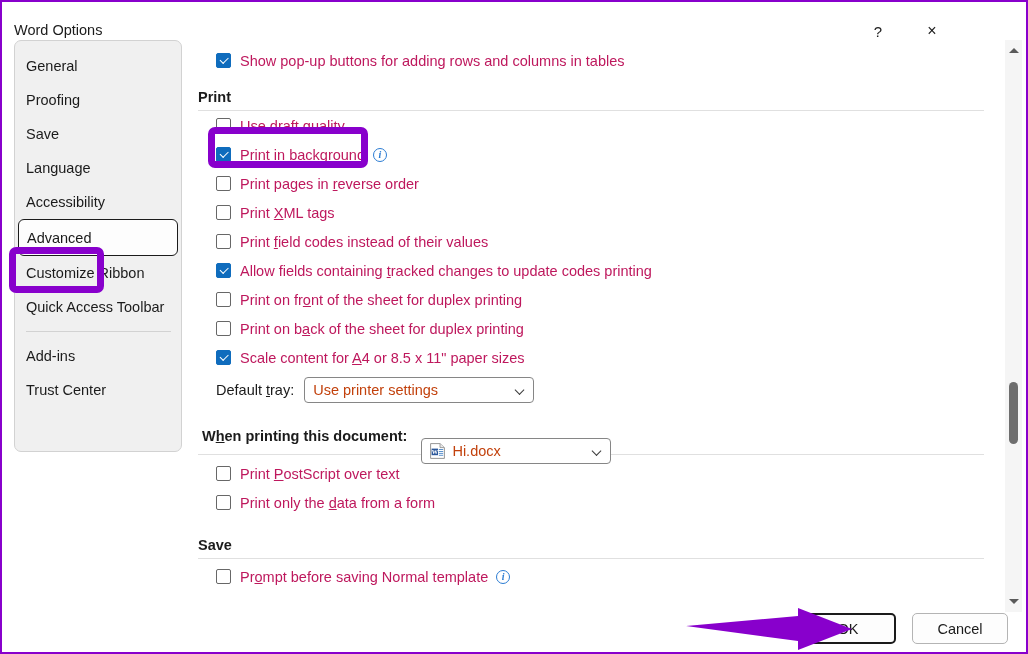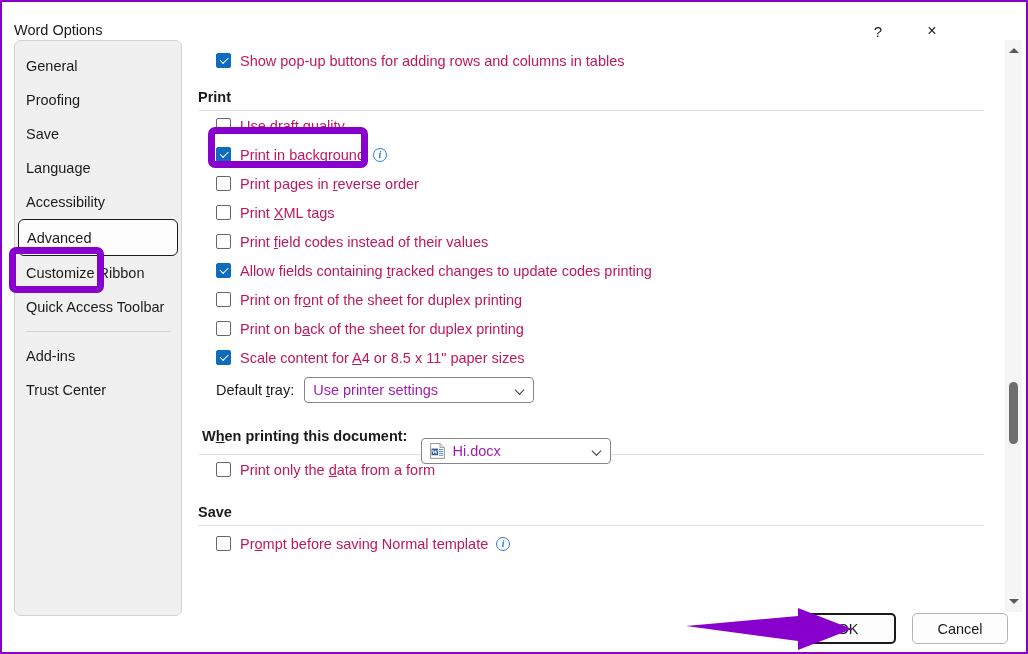--- a/index.html
+++ b/index.html
@@ -47,21 +47,21 @@
     border: none;
     font-family: "Liberation Sans", sans-serif;
   }
   #help-btn { right: 62px; }
   #close-btn { right: 8px; font-size: 16px; }
 
   
   #sidebar {
     position: absolute;
     left: 12px; top: 38px;
-    width: 168px; height: 576px;
+    width: 168px; height: 412px;
     background: #f0f0f0;
     border: 1px solid #d2d2d2;
     border-radius: 7px;
     overflow: hidden;
   }
   .nav-item {
     position: relative;
     height: 34px;
     display: flex; align-items: center;
     padding-left: 11px;
@@ -183,21 +183,21 @@
   .combo {
     position: relative;
     height: 26px;
     border: 1px solid #868686;
     border-radius: 4px;
     background: #ffffff;
     display: flex;
     align-items: center;
     padding: 0 24px 0 8px;
     font-size: 14.5px;
-    color: #a21caf;
+    color: #c2410c;
     white-space: nowrap;
     cursor: default;
   }
   .combo .chev {
     position: absolute;
     right: 8px; top: 50%;
     transform: translateY(-50%);
     width: 9px; height: 9px;
   }
   .combo .chev::before {
@@ -410,20 +410,24 @@
               <rect x="8.8" y="9.9" width="4.4" height="0.9" fill="#4a86c8"></rect>
               <rect x="8.8" y="11.8" width="4.4" height="0.9" fill="#4a86c8"></rect>
             </svg>
           </span>
           <span>Hi.docx</span>
           <span class="chev"></span>
         </div>
       </div>
       <div class="hr"></div>
 
+      <div class="row" style="margin-top:4px;">
+        <span class="cb"></span>
+        <span class="lbl"><span>Print </span><u>P</u><span>ostScript over text</span></span>
+      </div>
       <div class="row">
         <span class="cb"></span>
         <span class="lbl"><span>Print only the </span><u>d</u><span>ata from a form</span></span>
       </div>
 
       <div class="section-head" style="margin-top:20px;">Save</div>
       <div class="hr"></div>
 
       <div class="row" style="margin-top:3px;">
         <span class="cb"></span>

